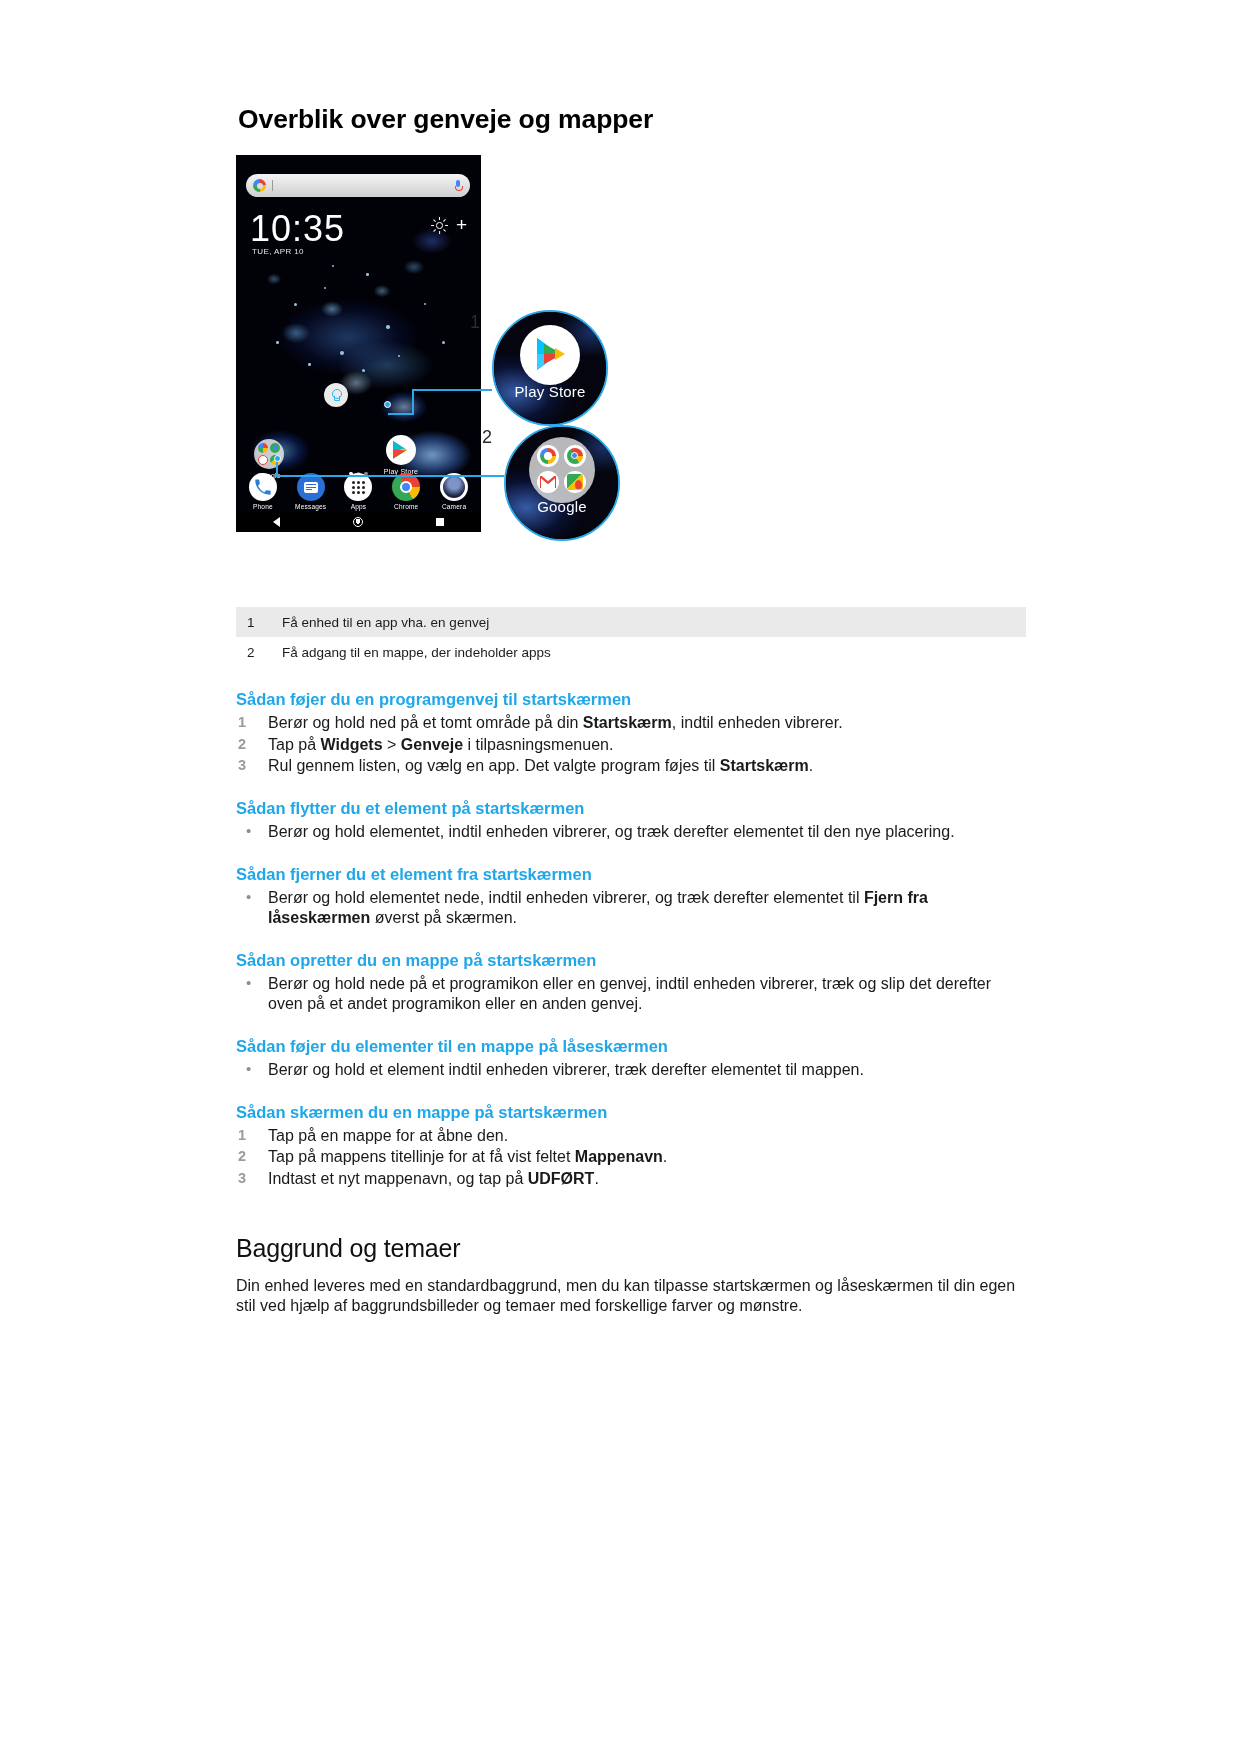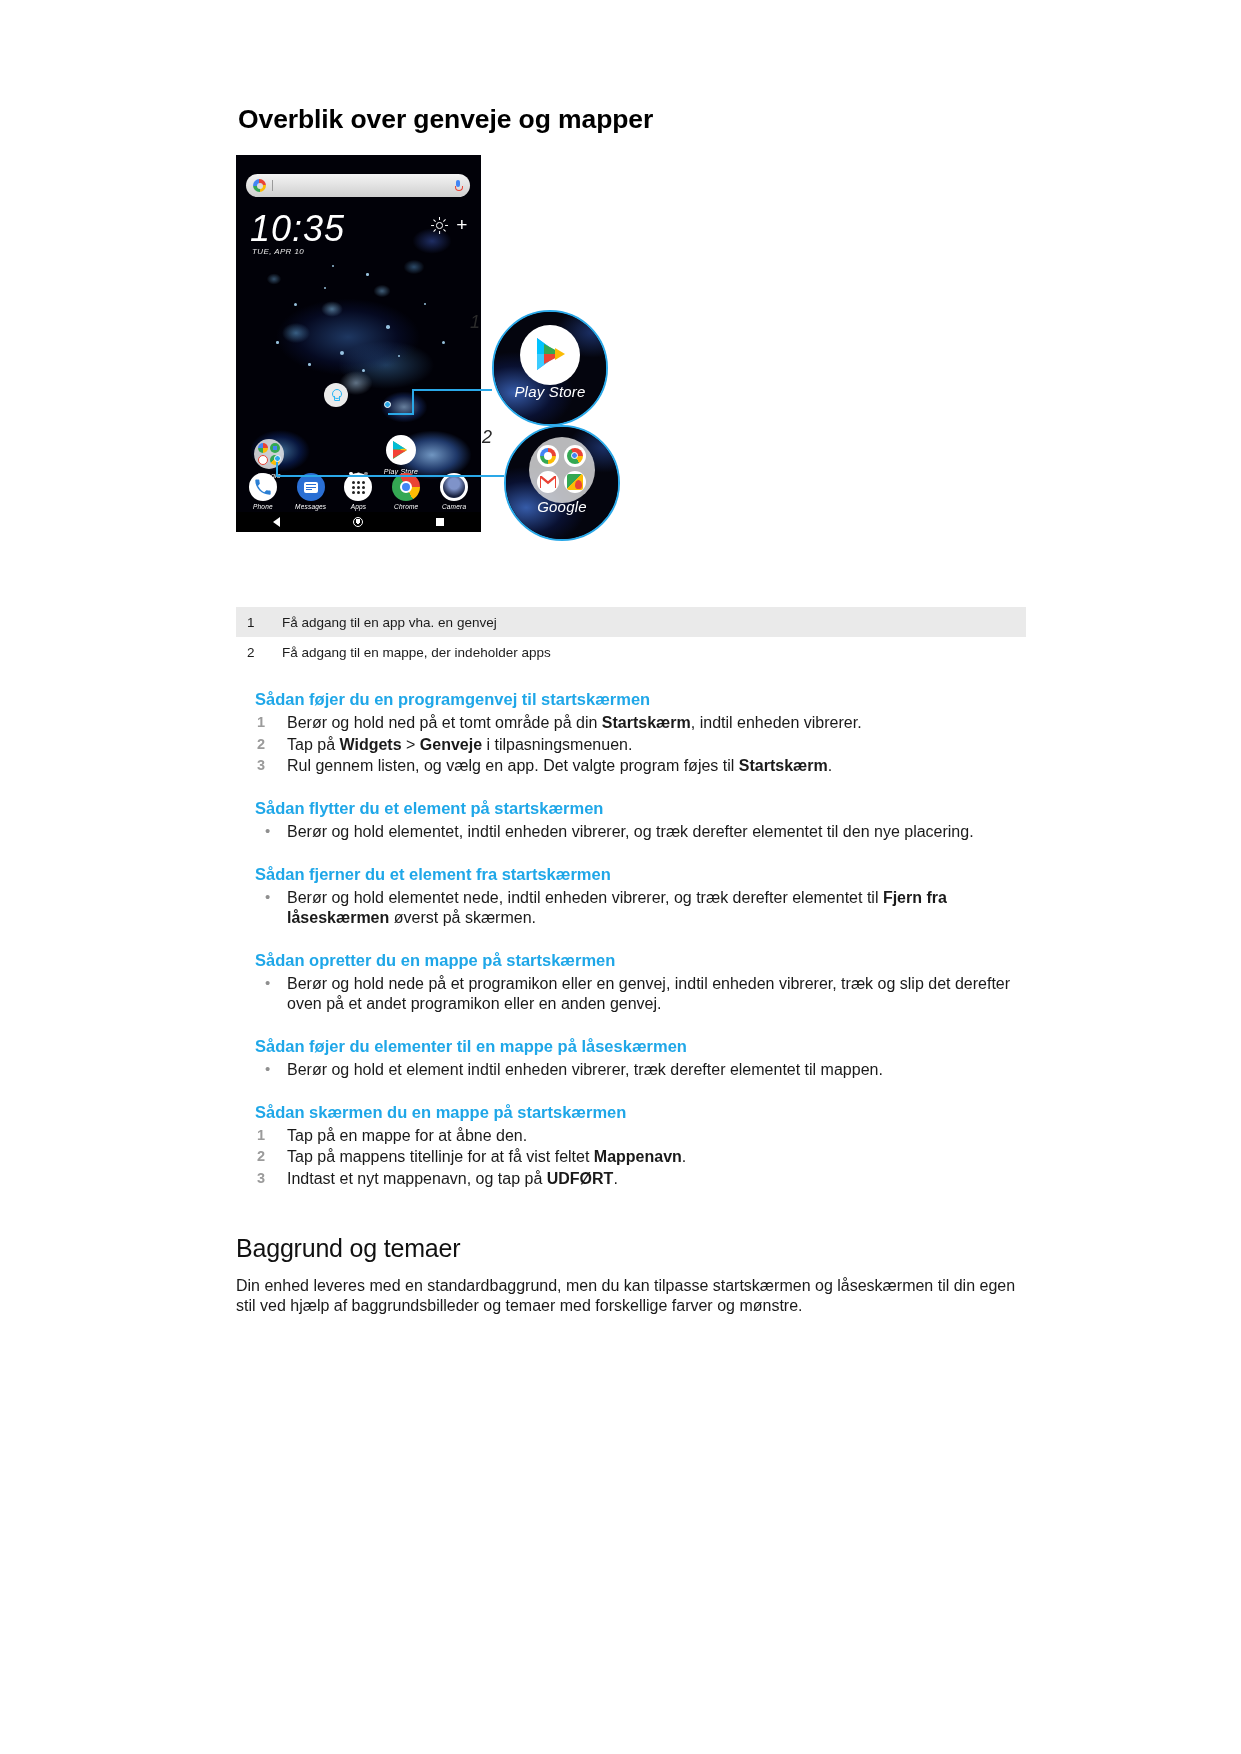--- a/index.html
+++ b/index.html
@@ -32,21 +32,20 @@
     color: #000;
   }
 
   
   .illustration {
     position: absolute;
     left: 236px;
     top: 155px;
     width: 420px;
     height: 395px;
-    font-style: italic;
   }
   .phone {
     position: absolute;
     left: 0; top: 0;
     width: 245px;
     height: 377px;
     background: #000;
     overflow: hidden;
   }
   .wallpaper {
@@ -291,21 +290,21 @@
 
   
   .content { position: absolute; left: 236px; top: 690px; width: 790px; }
   h3.blue {
     color: #1fa7e8;
     font-size: 16.5px;
     font-weight: bold;
     margin: 0 0 4px 0;
     padding-left: 0px;
   }
-  .sec { margin-bottom: 22px; margin-left: 19px; }
+  .sec { margin-bottom: 22px; }
   .sec.tight { margin-bottom: 20px; }
   ol.steps, ul.bullets { margin: 0; padding: 0; list-style: none; }
   ol.steps li {
     position: relative; padding-left: 32px;
     font-size: 16px; line-height: 1.29; margin-bottom: 1px;
     color: #1a1a1a;
   }
   ol.steps li .n {
     position: absolute; left: 2px; top: 0;
     color: #9b9b9b; font-weight: bold; font-size: 14.5px;
@@ -555,21 +554,21 @@
           </div>
         </div>
       </div>
       <div class="ctext">Google</div>
     </div>
   </div>
 
   <div class="cap-table">
     <div class="cap-row alt">
       <div class="cap-num">1</div>
-      <div class="cap-txt">Få adgang til en app vha. en genvej</div>
+      <div class="cap-txt">Få enhed til en app vha. en genvej</div>
     </div>
     <div class="cap-row">
       <div class="cap-num">2</div>
       <div class="cap-txt">Få adgang til en mappe, der indeholder apps</div>
     </div>
   </div>
 
   <div class="content">
 
     <div class="sec">

